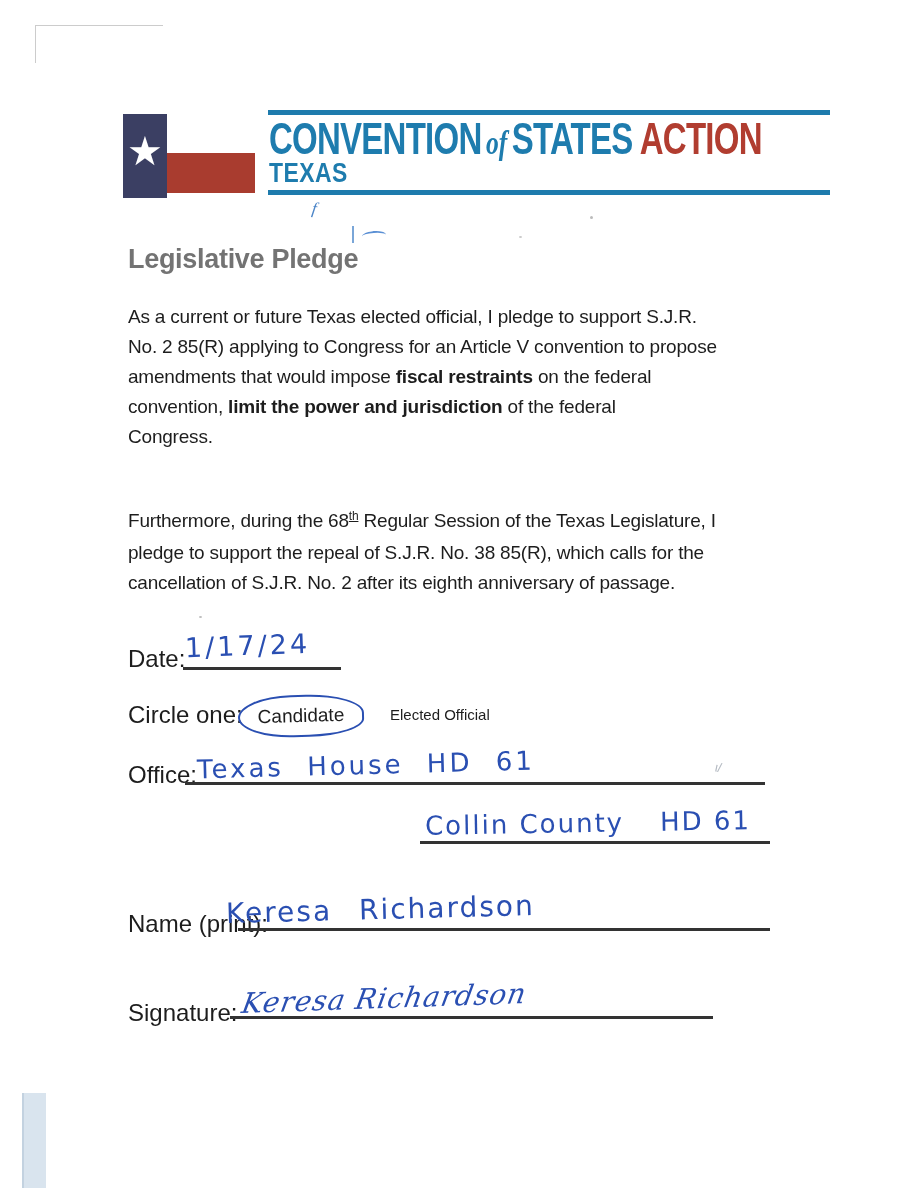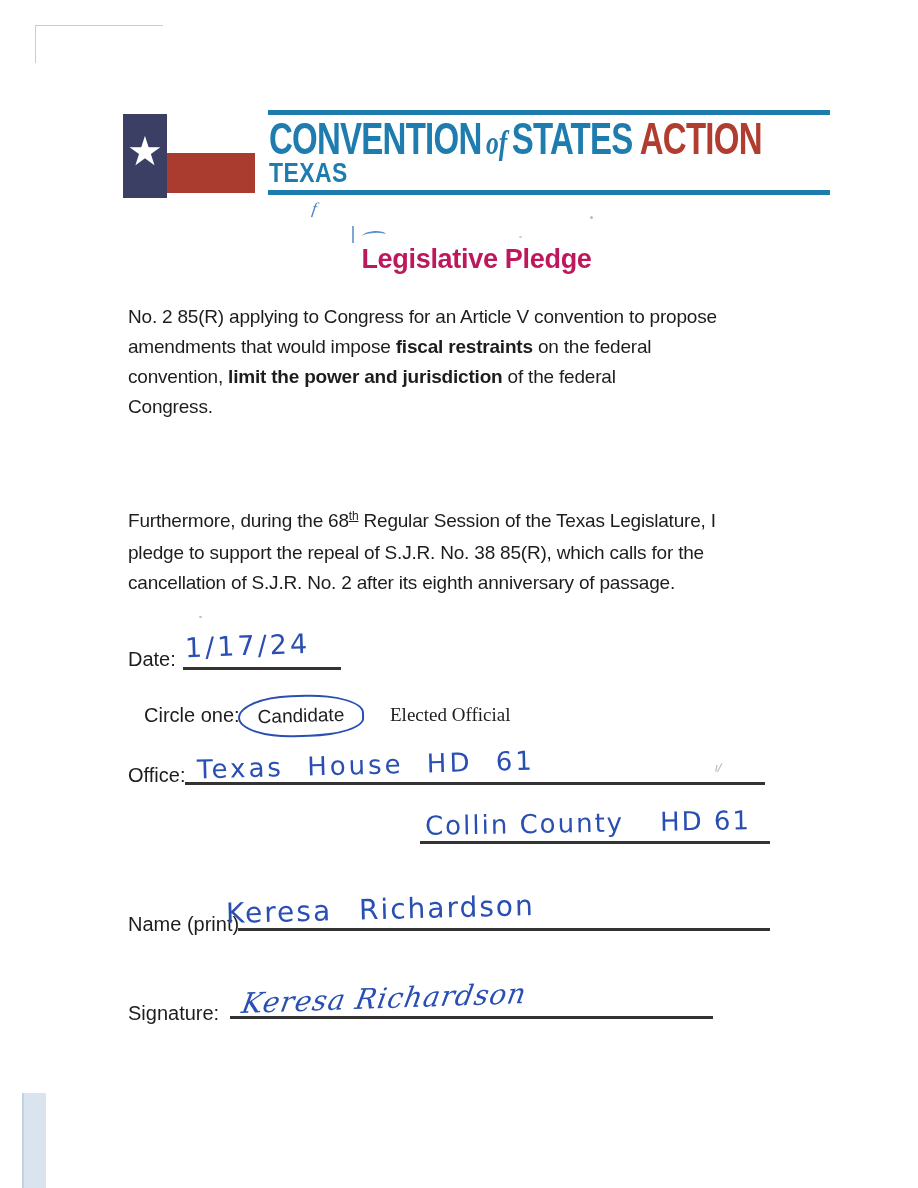--- a/index.html
+++ b/index.html
@@ -28,31 +28,31 @@
     font-size:34px;letter-spacing:0;padding:0 6px;
   }
   .wordmark .action{color:#b13d30;}
   .brand-texas{
     position:absolute;left:269px;top:160px;white-space:nowrap;
     font-weight:bold;font-size:27px;line-height:27px;letter-spacing:0.5px;
     transform:scaleX(0.85);transform-origin:left top;color:#1e7cae;
   }
   
   .doc-title{
-    position:absolute;left:128px;top:242px;width:697px;text-align:center;
-    font-size:27px;line-height:34px;font-weight:bold;letter-spacing:-0.3px;color:#be185d;
+    position:absolute;left:128px;top:242px;width:697px;text-align:left;
+    font-size:27px;line-height:34px;font-weight:bold;letter-spacing:-0.3px;color:#737373;
   }
   .para{position:absolute;left:128px;font-size:19px;line-height:30px;letter-spacing:-0.2px;color:#1d1d1d;}
   .para .tline{white-space:pre;}
   .para .b{font-weight:bold;}
   .para .sup{font-size:12px;position:relative;top:-7px;text-decoration:underline;}
   .p1{top:302px;}
   .p2{top:506px;}
   
-  .flabel{position:absolute;font-size:20px;line-height:26px;color:#1d1d1d;white-space:nowrap;}
+  .flabel{position:absolute;font-size:24px;line-height:26px;color:#1d1d1d;white-space:nowrap;}
   .uline{position:absolute;height:2.5px;background:#333333;}
   .ink{
     position:absolute;color:#2a4fb2;white-space:nowrap;
     font-family:"DejaVu Sans",sans-serif;
   }
   .ink-date{left:185px;top:630px;font-size:27px;letter-spacing:3px;transform:rotate(-2deg);}
   .ink-office{left:197px;top:750px;font-size:26px;letter-spacing:3px;word-spacing:12px;transform:rotate(-1.5deg);}
   .ink-sdcc{left:425px;top:808px;font-size:26px;letter-spacing:2px;display:flex;gap:36px;transform:rotate(-1deg);}
   .ink-name{left:226px;top:893px;font-size:28px;letter-spacing:2px;word-spacing:16px;transform:rotate(-1.5deg);}
   .ink-signature{
@@ -61,21 +61,21 @@
     transform:rotate(-2deg) skewX(-12deg);
   }
   .circle-opt{
     position:absolute;left:238px;top:695px;width:122px;height:38px;
     display:flex;align-items:center;justify-content:center;
     font-size:19px;color:#1d1d1d;
     border:2.5px solid #2a4fb2;
     border-radius:48% 52% 50% 50% / 58% 52% 46% 56%;
     transform:rotate(-1.5deg);
   }
-  .elected-opt{position:absolute;left:390px;top:702px;font-size:19px;line-height:26px;color:#1d1d1d;white-space:nowrap;font-family:Liberation Serif, serif;}
+  .elected-opt{position:absolute;left:390px;top:702px;font-size:15px;line-height:26px;color:#1d1d1d;white-space:nowrap;}
   
   .art{position:absolute;}
   .edge-strip{left:22px;top:1093px;width:22px;height:95px;background:#d9e4ee;border-left:2px solid #c3d2e0;}
   .corner-h{left:35px;top:25px;width:128px;height:1px;background:#cccccc;}
   .corner-v{left:35px;top:25px;width:1px;height:38px;background:#cccccc;}
   .mark-f{left:312px;top:199px;color:#4d86c8;font-size:17px;transform:rotate(8deg);font-family:"Liberation Serif",serif;font-style:italic;}
   .mark-vline{left:352px;top:226px;width:1.5px;height:17px;background:#7aa6d8;}
   .mark-squiggle{left:362px;top:231px;width:24px;height:7px;border-top:2px solid #5a8fd4;border-radius:50%;transform:rotate(-4deg);}
   .mark-dot1{left:590px;top:216px;width:3px;height:3px;background:#bbbbbb;border-radius:50%;}
   .mark-dot2{left:519px;top:236px;width:3px;height:2px;background:#c9c9c9;border-radius:50%;}
@@ -105,36 +105,37 @@
   </div>
 
   <div class="rule top"></div>
   <div class="wordmark"><span>CONVENTION</span><span class="of">of</span><span>STATES</span><span> </span><span class="action">ACTION</span></div>
   <div class="brand-texas">TEXAS</div>
   <div class="rule bottom"></div>
 
   <div class="doc-title">Legislative Pledge</div>
 
   <div class="para p1">
+      <div class="tline"><span>As a current or future Texas elected official, I pledge to support S.J.R.</span></div>
       <div class="tline"><span>No. 2 85(R) applying to Congress for an Article V convention to propose</span></div>
       <div class="tline"><span>amendments that would impose </span><span class="b">fiscal restraints</span><span> on the federal</span></div>
       <div class="tline"><span>convention, </span><span class="b">limit the power and jurisdiction</span><span> of the federal</span></div>
       <div class="tline"><span>Congress.</span></div>
     </div>
   <div class="para p2">
       <div class="tline"><span>Furthermore, during the 68</span><span class="sup">th</span><span> Regular Session of the Texas Legislature, I</span></div>
       <div class="tline"><span>pledge to support the repeal of S.J.R. No. 38 85(R), which calls for the</span></div>
       <div class="tline"><span>cancellation of S.J.R. No. 2 after its eighth anniversary of passage.</span></div>
     </div>
 
   <div class="flabel" style="left:128px;top:646px;">Date:</div>
   <div class="uline" style="left:183px;top:667px;width:158px;"></div>
   <div class="ink ink-date">1/17/24</div>
 
-  <div class="flabel" style="left:128px;top:702px;margin-left:16px;">Circle one:</div>
+  <div class="flabel" style="left:128px;top:702px;">Circle one:</div>
   <div class="circle-opt">
     <span>Candidate</span>
   </div>
   <div class="elected-opt">Elected Official</div>
 
   <div class="flabel" style="left:128px;top:762px;">Office:</div>
   <div class="uline" style="left:185px;top:782px;width:580px;"></div>
   <div class="ink ink-office">Texas House HD 61</div>
 
   <div class="uline" style="left:420px;top:841px;width:350px;"></div>

